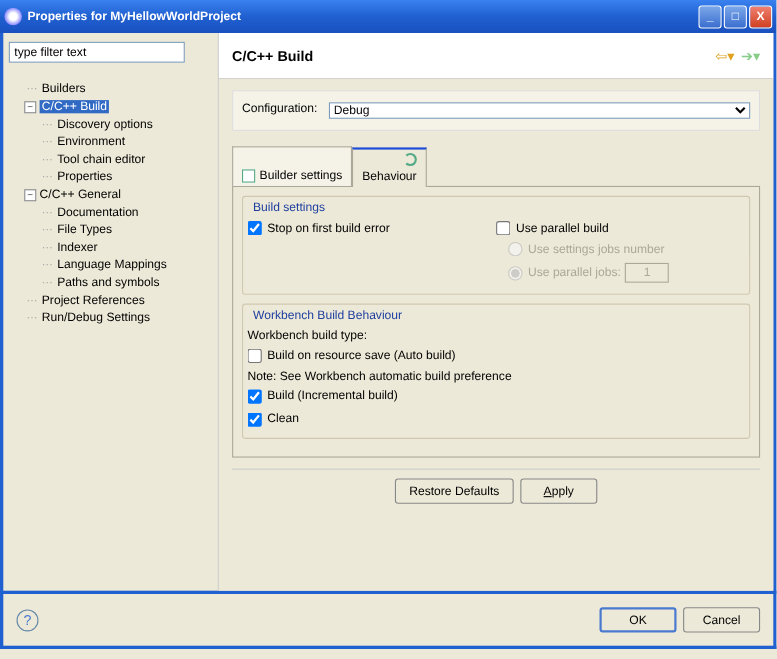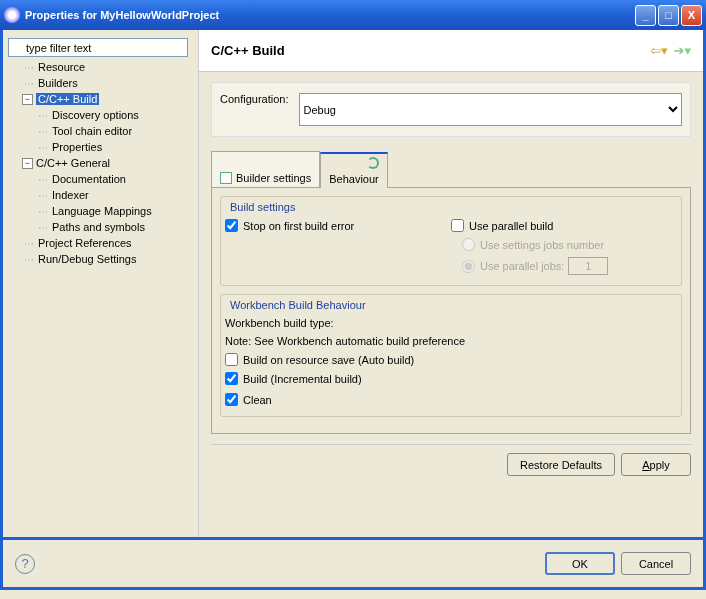--- a/index.html
+++ b/index.html
@@ -7,58 +7,58 @@
 
 .titlebar { height: 30px; background: linear-gradient(#3a81f0, #2060d0 50%, #1a50c0); display: flex; align-items: center; padding: 0 4px; color: #fff; font-weight: bold; font-size: 13px; }
 .titlebar .icon { width: 16px; height: 16px; background: radial-gradient(circle, #fff 30%, #88f 70%); border-radius: 50%; margin-right: 5px; }
 .titlebar .title { flex: 1; }
 .win-btn { width: 21px; height: 21px; margin-left: 2px; border: 1px solid #fff; border-radius: 3px; display: flex; align-items: center; justify-content: center; font-family: Arial; font-size: 11px; font-weight: bold; }
 .win-min, .win-max { background: linear-gradient(#7ba7e8, #3a6ed0); }
 .win-close { background: linear-gradient(#f08070, #d04020); }
 
 .content { display: flex; height: 510px; background: #ece9d8; border: 3px solid #2060d0; border-top: none; }
 .left { width: 195px; padding: 8px 5px; display: flex; flex-direction: column; }
-.filter { width: 180px; height: 19px; border: 1px solid #7f9db9; padding: 2px 17px; background: #fff; margin-bottom: 2px; }
+.filter { width: 160px; height: 19px; border: 1px solid #7f9db9; padding: 2px 4px; background: #fff; margin-bottom: 16px; }
 .tree { flex: 1; overflow: auto; color: #000; }
 .tree-item { display: flex; align-items: center; height: 16px; padding: 1px 0; cursor: default; }
 .tree-item .exp { width: 11px; height: 11px; border: 1px solid #888; background: #fff; font-size: 9px; line-height: 9px; text-align: center; margin-right: 3px; color: #444; }
 .tree-item.leaf::before { content: '⋯'; color: #aaa; margin: 0 4px 0 2px; font-size: 10px; }
 .indent1 { margin-left: 14px; }
 .indent2 { margin-left: 28px; }
 .selected { background: #316ac5; color: #fff; padding: 0 2px; }
 
 .right { flex: 1; display: flex; flex-direction: column; border-left: 1px solid #ccc; }
 .header { height: 42px; background: #fff; border-bottom: 1px solid #ccc; display: flex; align-items: center; padding: 0 12px; }
 .header h1 { font-size: 13px; font-weight: bold; flex: 1; }
 .nav-arrow { font-size: 13px; margin-left: 6px; }
 
 .body { flex: 1; padding: 10px 12px; background: #ece9d8; overflow: auto; }
 .config-row { display: flex; align-items: flex-start; background: #f5f3e8; border: 1px solid #ddd; padding: 10px 8px; margin-bottom: 14px; }
 .config-row label { margin-right: 10px; }
-.config-row select { flex: 1; height: 33px; border: 1px solid #7f9db9; background: #fff; }
+.config-row select { flex: 1; height: 15px; border: 1px solid #7f9db9; background: #fff; }
 
 .tabs { display: flex; }
 .tab { border: 1px solid #aca899; border-bottom: none; padding: 3px 8px; background: #f5f3e8; display: flex; align-items: flex-end; gap: 4px; cursor: default; }
 .tab.active { background: #ece9d8; border-top: 2px solid #1d4ed8; position: relative; top: 1px; flex-direction: column; }
 .tab-icon { width: 12px; height: 12px; }
 .tab-icon.settings { background: #fff; border: 1px solid #5a8; }
 .tab-icon.refresh { border-radius: 50%; border: 2px solid #5a8; border-left-color: transparent; }
 
 .tab-content { border: 1px solid #aca899; padding: 8px; background: #ece9d8; }
 
 .fieldset { border: 1px solid #d0c8b0; padding: 4px; margin-bottom: 8px; border-radius: 3px; }
 .fieldset-legend { color: #2040a0; margin: -14px 0 6px 2px; background: #ece9d8; padding: 0 3px; display: inline-block; }
-.row { display: flex; align-items: center; margin-bottom: 6px; }
+.row { display: flex; margin-bottom: 6px; }
 .col { flex: 1; display: flex; align-items: center; }
 .chk { margin-right: 5px; }
 .sub { margin-left: 22px; color: #aca899; }
 .sub input[type=radio] { margin-right: 5px; }
 .spin { width: 40px; height: 18px; border: 1px solid #aca899; background: #ece9d8; color: #aca899; text-align: center; margin-left: 4px; }
 
-.footer-row { display: flex; justify-content: flex-end; gap: 6px; padding: 8px 0; border-top: 1px solid #ccc; margin-top: 10px; }
+.footer-row { display: flex; justify-content: center; gap: 6px; padding: 8px 0; border-top: 1px solid #ccc; margin-top: 10px; }
 .btn { min-width: 70px; height: 23px; border: 1px solid #888; background: #ece9d8; border-radius: 3px; padding: 0 12px; }
 .btn.default { border: 2px solid #4a7ad0; }
 
 .bottom { height: 50px; border: 3px solid #2060d0; border-top: none; background: #ece9d8; display: flex; align-items: center; padding: 0 12px; }
 .help { width: 20px; height: 20px; border-radius: 50%; border: 1px solid #68a; color: #4a7ad0; font-size: 13px; text-align: center; line-height: 18px; }
 .spacer { flex: 1; }
 </style>
 </head>
 <body>
 
@@ -68,44 +68,47 @@
   <div class="win-btn win-min">_</div>
   <div class="win-btn win-max">□</div>
   <div class="win-btn win-close">X</div>
 </div>
 
 <div class="content">
   <div class="left">
     <input class="filter" value="type filter text" style="">
     <div class="tree">
       <div class="tree-item leaf indent1">
-          <span>Resource</span>
-        </div>
-      <div class="tree-item leaf indent1">
           <span>Builders</span>
         </div>
       <div class="tree-item indent1">
           <span class="exp">−</span>
           <span class="selected">C/C++ Build</span>
         </div>
       <div class="tree-item leaf indent2">
           <span>Discovery options</span>
         </div>
       <div class="tree-item leaf indent2">
+          <span>Environment</span>
+        </div>
+      <div class="tree-item leaf indent2">
           <span>Tool chain editor</span>
         </div>
       <div class="tree-item leaf indent2">
           <span>Properties</span>
         </div>
       <div class="tree-item indent1">
           <span class="exp">−</span>
           <span>C/C++ General</span>
         </div>
       <div class="tree-item leaf indent2">
           <span>Documentation</span>
+        </div>
+      <div class="tree-item leaf indent2">
+          <span>File Types</span>
         </div>
       <div class="tree-item leaf indent2">
           <span>Indexer</span>
         </div>
       <div class="tree-item leaf indent2">
           <span>Language Mappings</span>
         </div>
       <div class="tree-item leaf indent2">
           <span>Paths and symbols</span>
         </div>
@@ -167,25 +170,25 @@
                 <input type="radio" disabled="" checked="" style="">
                 <span>Use parallel jobs:</span>
                 <input class="spin" disabled="" value="1" style="">
               </div>
             </div>
         </div>
 
         <div class="fieldset">
           <div class="fieldset-legend">Workbench Build Behaviour</div>
           <div class="row">Workbench build type:</div>
-          <div class="row">Note: See Workbench automatic build preference</div>
           <div class="row">
               <input type="checkbox" class="chk" style="">
               <span>Build on resource save (Auto build)</span>
             </div>
+          <div class="row">Note: See Workbench automatic build preference</div>
           <div class="row">
               <input type="checkbox" class="chk" checked="" style="">
               <span>Build (Incremental build)</span>
             </div>
           <div class="row" style="margin-top:8px">
               <input type="checkbox" class="chk" checked="" style="">
               <span>Clean</span>
             </div>
         </div>
 

